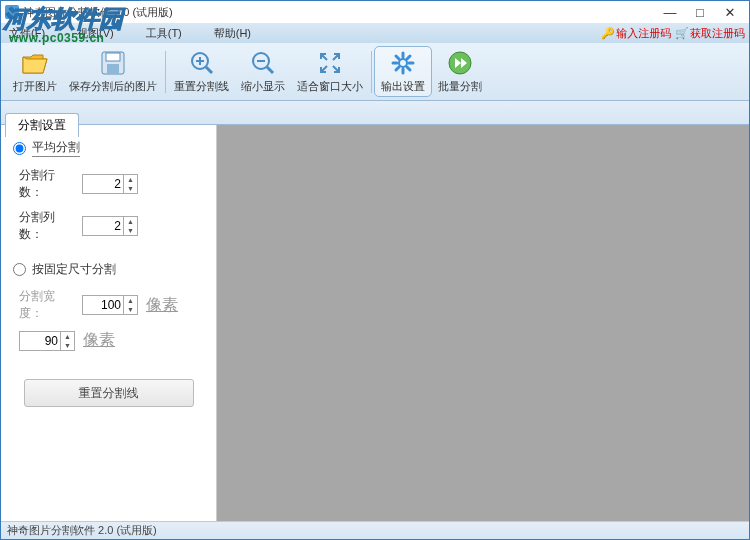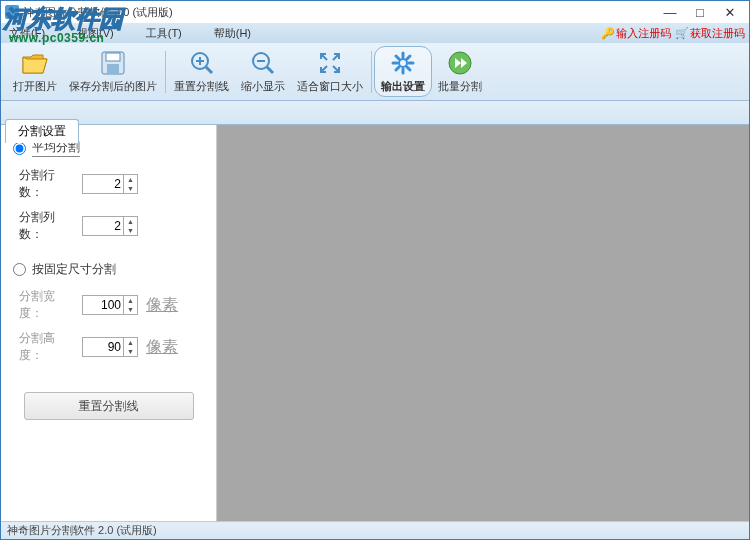--- a/index.html
+++ b/index.html
@@ -12,26 +12,26 @@
   
   .menubar { height: 20px; background: linear-gradient(#d9e8f5, #c5dcee); display: flex; align-items: center; font-size: 11px; padding: 0 4px; gap: 24px; color: #333; position: relative; }
   .menubar .menu-item { padding: 1px 4px; }
   .right-links { margin-left: auto; display: flex; align-items: center; gap: 4px; }
   .right-links a { color: #d00; font-size: 11px; text-decoration: none; display: flex; align-items: center; gap: 1px; }
   .key-icon { color: #c00; font-size: 11px; }
   .cart-icon { color: #c00; font-size: 11px; }
   
   .toolbar { height: 58px; background: linear-gradient(#e8f2fb, #d6e6f4); border-bottom: 1px solid #9cb9d6; display: flex; align-items: center; padding: 2px 6px; }
   .tool-btn { display: flex; flex-direction: column; align-items: center; justify-content: center; padding: 2px 6px; font-size: 11px; color: #333; gap: 2px; min-width: 48px; }
-  .tool-btn.sel { background: rgba(255,255,255,0.4); border: 1px solid #8fb7d8; border-radius: 11px; font-weight: bold; }
+  .tool-btn.sel { background: rgba(255,255,255,0.4); border: 1px solid #8fb7d8; border-radius: 5px; }
   .tool-icon { width: 28px; height: 28px; display: flex; align-items: center; justify-content: center; }
   .tool-sep { width: 1px; height: 42px; background: #a8c3db; margin: 0 2px; }
   
   .tabbar { height: 24px; background: linear-gradient(#e3eef8, #d6e6f4); border-bottom: 1px solid #9cb9d6; display: flex; align-items: flex-end; padding-left: 4px; }
-  .tab { font-size: 12px; padding: 3px 12px; background: #fff; border: 1px solid #9cb9d6; border-bottom: none; border-radius: 3px 3px 0 0; position: relative; top: 19px; margin-top: 32px; }
+  .tab { font-size: 12px; padding: 3px 12px; background: #fff; border: 1px solid #9cb9d6; border-bottom: none; border-radius: 3px 3px 0 0; position: relative; top: 13px; margin-top: 32px; }
   
   .content { display: flex; height: calc(540px - 22px - 20px - 58px - 24px - 18px); }
   .sidebar { width: 216px; background: #fff; border-right: 1px solid #ccc; padding: 14px 12px; font-size: 12px; color: #333; }
   .canvas { flex: 1; background: #a7a7a7; }
   
   .radio-group { margin-bottom: 18px; }
   .radio-row { display: flex; align-items: center; gap: 4px; margin-bottom: 10px; }
   .radio-row input[type=radio] { margin-right: 2px; }
   .field-row { display: flex; align-items: center; gap: 8px; margin-bottom: 8px; padding-left: 6px; }
   .field-label { width: 55px; font-size: 12px; }
@@ -196,21 +196,20 @@
         <div class="spinner">
           <input value="100" style="">
           <div class="arrows">
               <span>▲</span>
               <span>▼</span>
             </div>
         </div>
         <span class="unit disabled-label">像素</span>
       </div>
       <div class="field-row">
-        <span class="field-label disabled-label">分割高度：</span>
         <div class="spinner">
           <input value="90" style="">
           <div class="arrows">
               <span>▲</span>
               <span>▼</span>
             </div>
         </div>
         <span class="unit disabled-label">像素</span>
       </div>
     </div>

